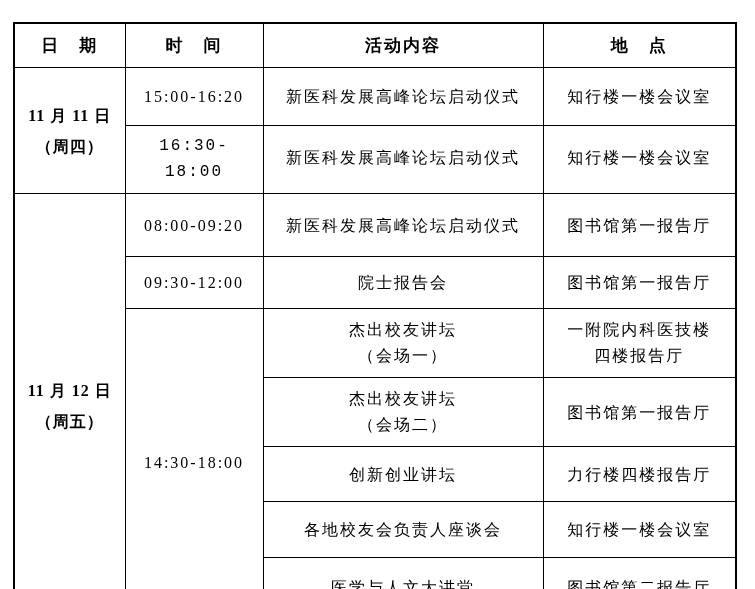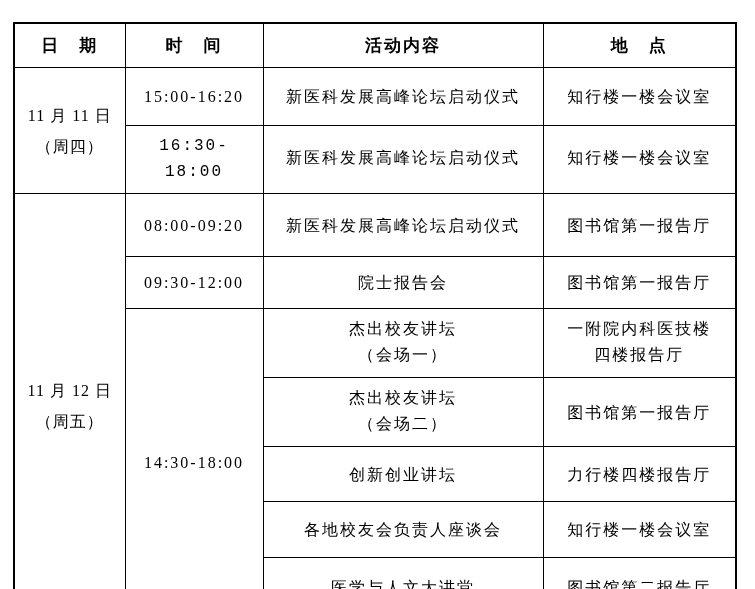--- a/index.html
+++ b/index.html
@@ -41,26 +41,26 @@
     font-weight: bold;
     letter-spacing: 2px;
   }
   td.time-cell {
     letter-spacing: 0.5px;
     font-size: 16px;
   }
   .cell-line {
     display: block;
     line-height: 26px;
-    font-family: Liberation Mono, monospace;
   }
   .date-line {
     display: block;
     line-height: 31px;
     letter-spacing: 1px;
+    font-weight: bold;
   }
   
   tr.row-hdr { height: 37px; }
   tr.row-1 { height: 58px; }
   tr.row-2 { height: 57px; font-family: Liberation Mono, monospace; }
   tr.row-3 { height: 63px; }
   tr.row-4 { height: 52px; }
   tr.row-5 { height: 56px; }
   tr.row-6 { height: 54px; }
   tr.row-7 { height: 55px; }

